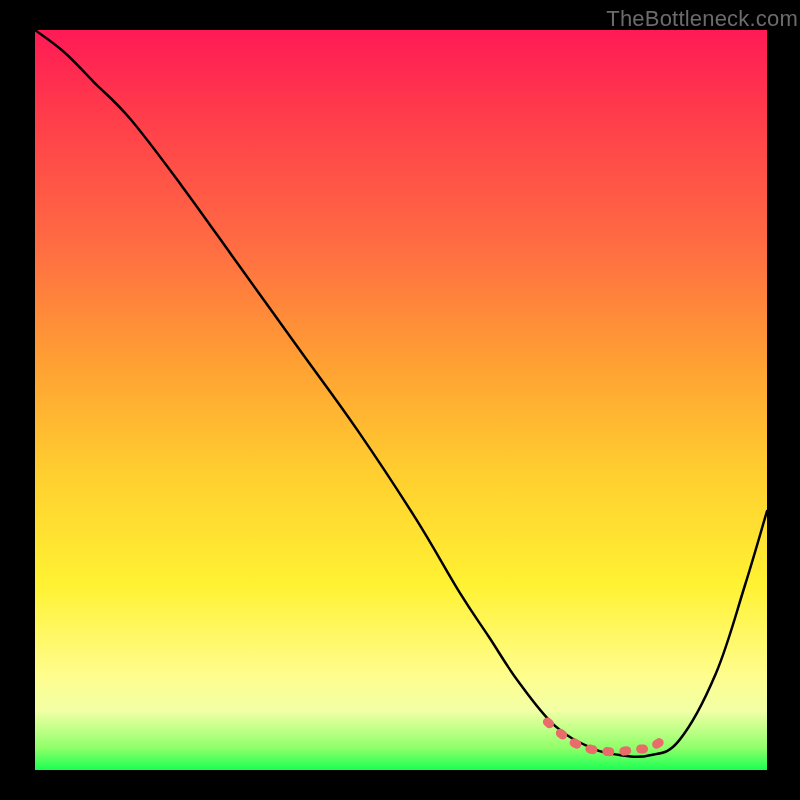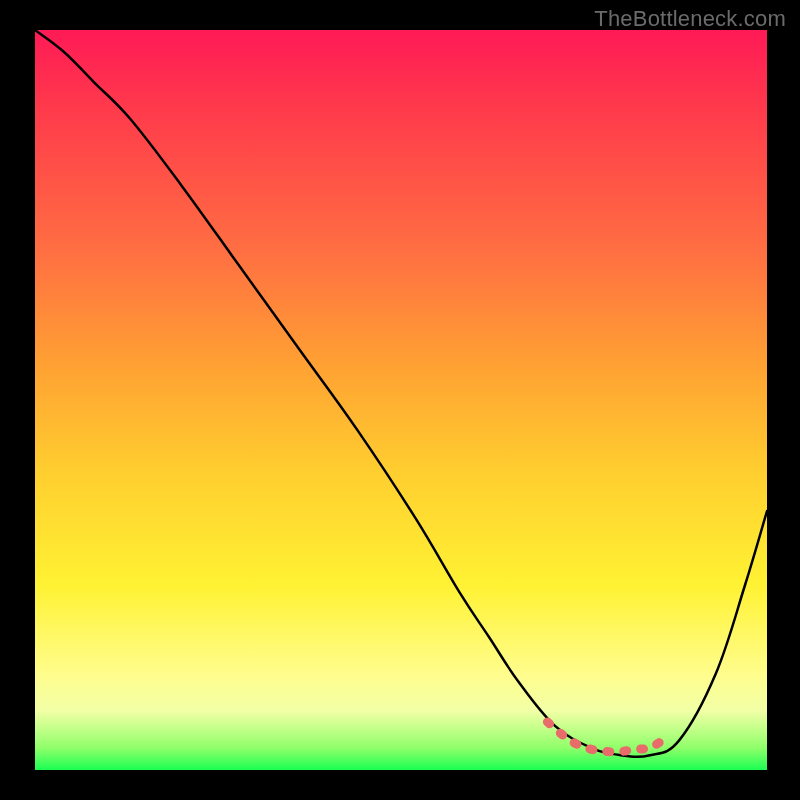--- a/index.html
+++ b/index.html
@@ -13,21 +13,21 @@
   }
   .frame {
     position: relative;
     width: 800px;
     height: 800px;
     background: #000;
   }
   .watermark {
     position: absolute;
     top: 6px;
-    right: 14px;
+    right: 2px;
     color: #6b6b6b;
     font-size: 22px;
     font-weight: 500;
     letter-spacing: 0.2px;
     z-index: 5;
   }
   .plot-bg {
     position: absolute;
     left: 35px;
     top: 30px;

